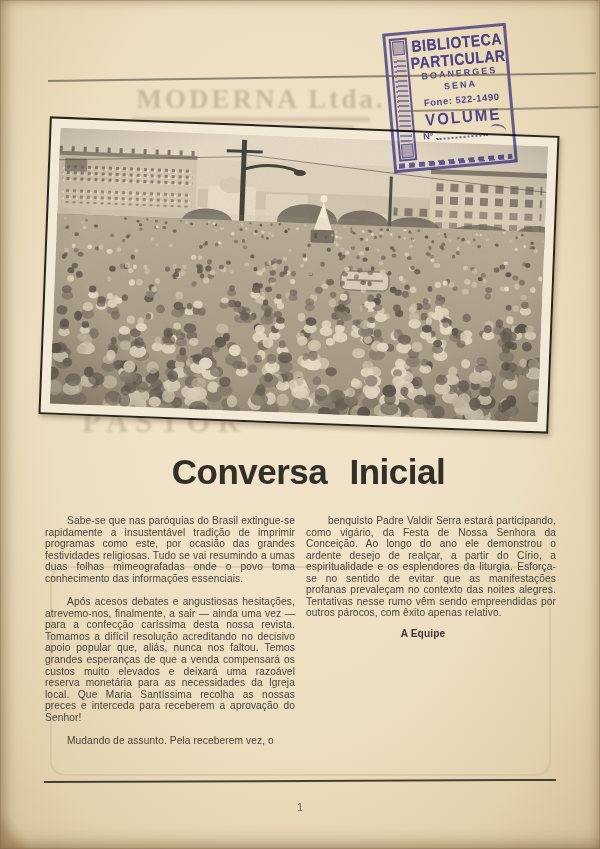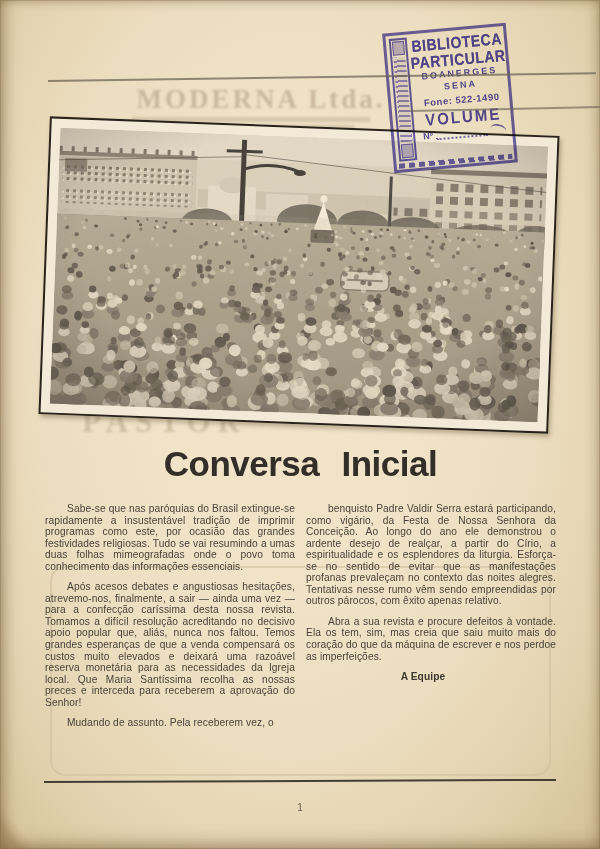--- a/index.html
+++ b/index.html
@@ -79,30 +79,30 @@
   .st-big{font-weight:bold;font-size:14px;letter-spacing:.5px;transform:scaleY(1.15);margin-bottom:3px;text-shadow:0 0 .6px rgba(74,63,174,.8);}
   .st-small{font-size:9px;font-weight:bold;letter-spacing:2px;margin:3px 0;}
   .st-fone{font-size:9.5px;font-weight:bold;letter-spacing:.5px;margin:5px 0 4px;}
   .st-volume{font-weight:bold;font-size:15px;letter-spacing:2px;transform:scaleY(1.1);margin:4px 0 3px;}
   .st-n{font-size:9px;font-weight:bold;text-align:left;padding-left:6px;display:flex;align-items:flex-end;}
   .st-dots{display:inline-block;width:52px;border-bottom:2px dotted rgba(74,63,174,.8);margin-left:3px;height:8px;}
   .st-arc{display:inline-block;width:16px;height:9px;border-top:2.5px solid rgba(74,63,174,.75);border-radius:50% 50% 0 0;margin-left:2px;transform:rotate(14deg);}
 
   
   .title{
-    position:absolute;left:45px;top:444px;width:511px;margin:0;
+    position:absolute;left:45px;top:444px;width:511px;margin:8px;
     text-align:center;font-size:35px;font-weight:bold;color:#332e28;
     letter-spacing:-0.5px;word-spacing:13px;z-index:5;
   }
   .cols{
     position:absolute;left:45px;top:503px;width:511px;display:flex;gap:11px;z-index:5;
   }
   .col{flex:1;font-size:10.2px;line-height:11.55px;text-align:justify;color:#49433b;
     letter-spacing:.1px;hyphens:auto;-webkit-hyphens:auto;}
-  .col p{margin:0 0 9px;text-indent:22px;}
+  .col p{margin:12px 0 9px;text-indent:22px;}
   .sig{font-weight:bold;text-align:center;padding-right:16px;color:#3d3831;}
   .rule{
     position:absolute;left:44px;top:780px;width:512px;height:2px;background:#443e35;
     transform:rotate(-0.25deg);z-index:5;
   }
   .pagenum{
     position:absolute;left:0;right:0;top:802px;text-align:center;
     font-size:10px;color:#67604f;z-index:5;
   }
 </style>
@@ -1102,21 +1102,20 @@
   <h1 class="title">Conversa Inicial</h1>
 
   <div class="cols">
     <div class="col">
       <p>Sabe-se que nas paróquias do Brasil extingue-se rapidamente a insustentável tradição de imprimir programas como este, por ocasião das grandes festividades religiosas. Tudo se vai resumindo a umas duas folhas mimeografadas onde o povo toma conhecimento das informações essenciais.</p>
       <p>Após acesos debates e angustiosas hesitações, atrevemo-nos, finalmente, a sair — ainda uma vez — para a confecção caríssima desta nossa revista. Tomamos a difícil resolução acreditando no decisivo apoio popular que, aliás, nunca nos faltou. Temos grandes esperanças de que a venda compensará os custos muito elevados e deixará uma razoável reserva monetária para as necessidades da Igreja local. Que Maria Santíssima recolha as nossas preces e interceda para receberem a aprovação do Senhor!</p>
       <p>Mudando de assunto. Pela receberem vez, o</p>
     </div>
     <div class="col">
       <p>benquisto Padre Valdir Serra estará participando, como vigário, da Festa de Nossa Senhora da Conceição. Ao longo do ano ele demonstrou o ardente desejo de realçar, a partir do Círio, a espiritualidade e os esplendores da liturgia. Esforça-se no sentido de evitar que as manifestações profanas prevaleçam no contexto das noites alegres. Tentativas nesse rumo vêm sendo empreendidas por outros párocos, com êxito apenas relativo.</p>
-      <p>Abra a sua revista e procure defeitos à vontade. Ela os tem, sim, mas creia que saiu muito mais do coração do que da máquina de escrever e nos perdoe as imperfeições.</p>
       <div class="sig">A Equipe</div>
     </div>
   </div>
 
   <div class="rule"></div>
   <div class="pagenum">1</div>
 
   <div class="corner-tear"></div>
 </div>
 

